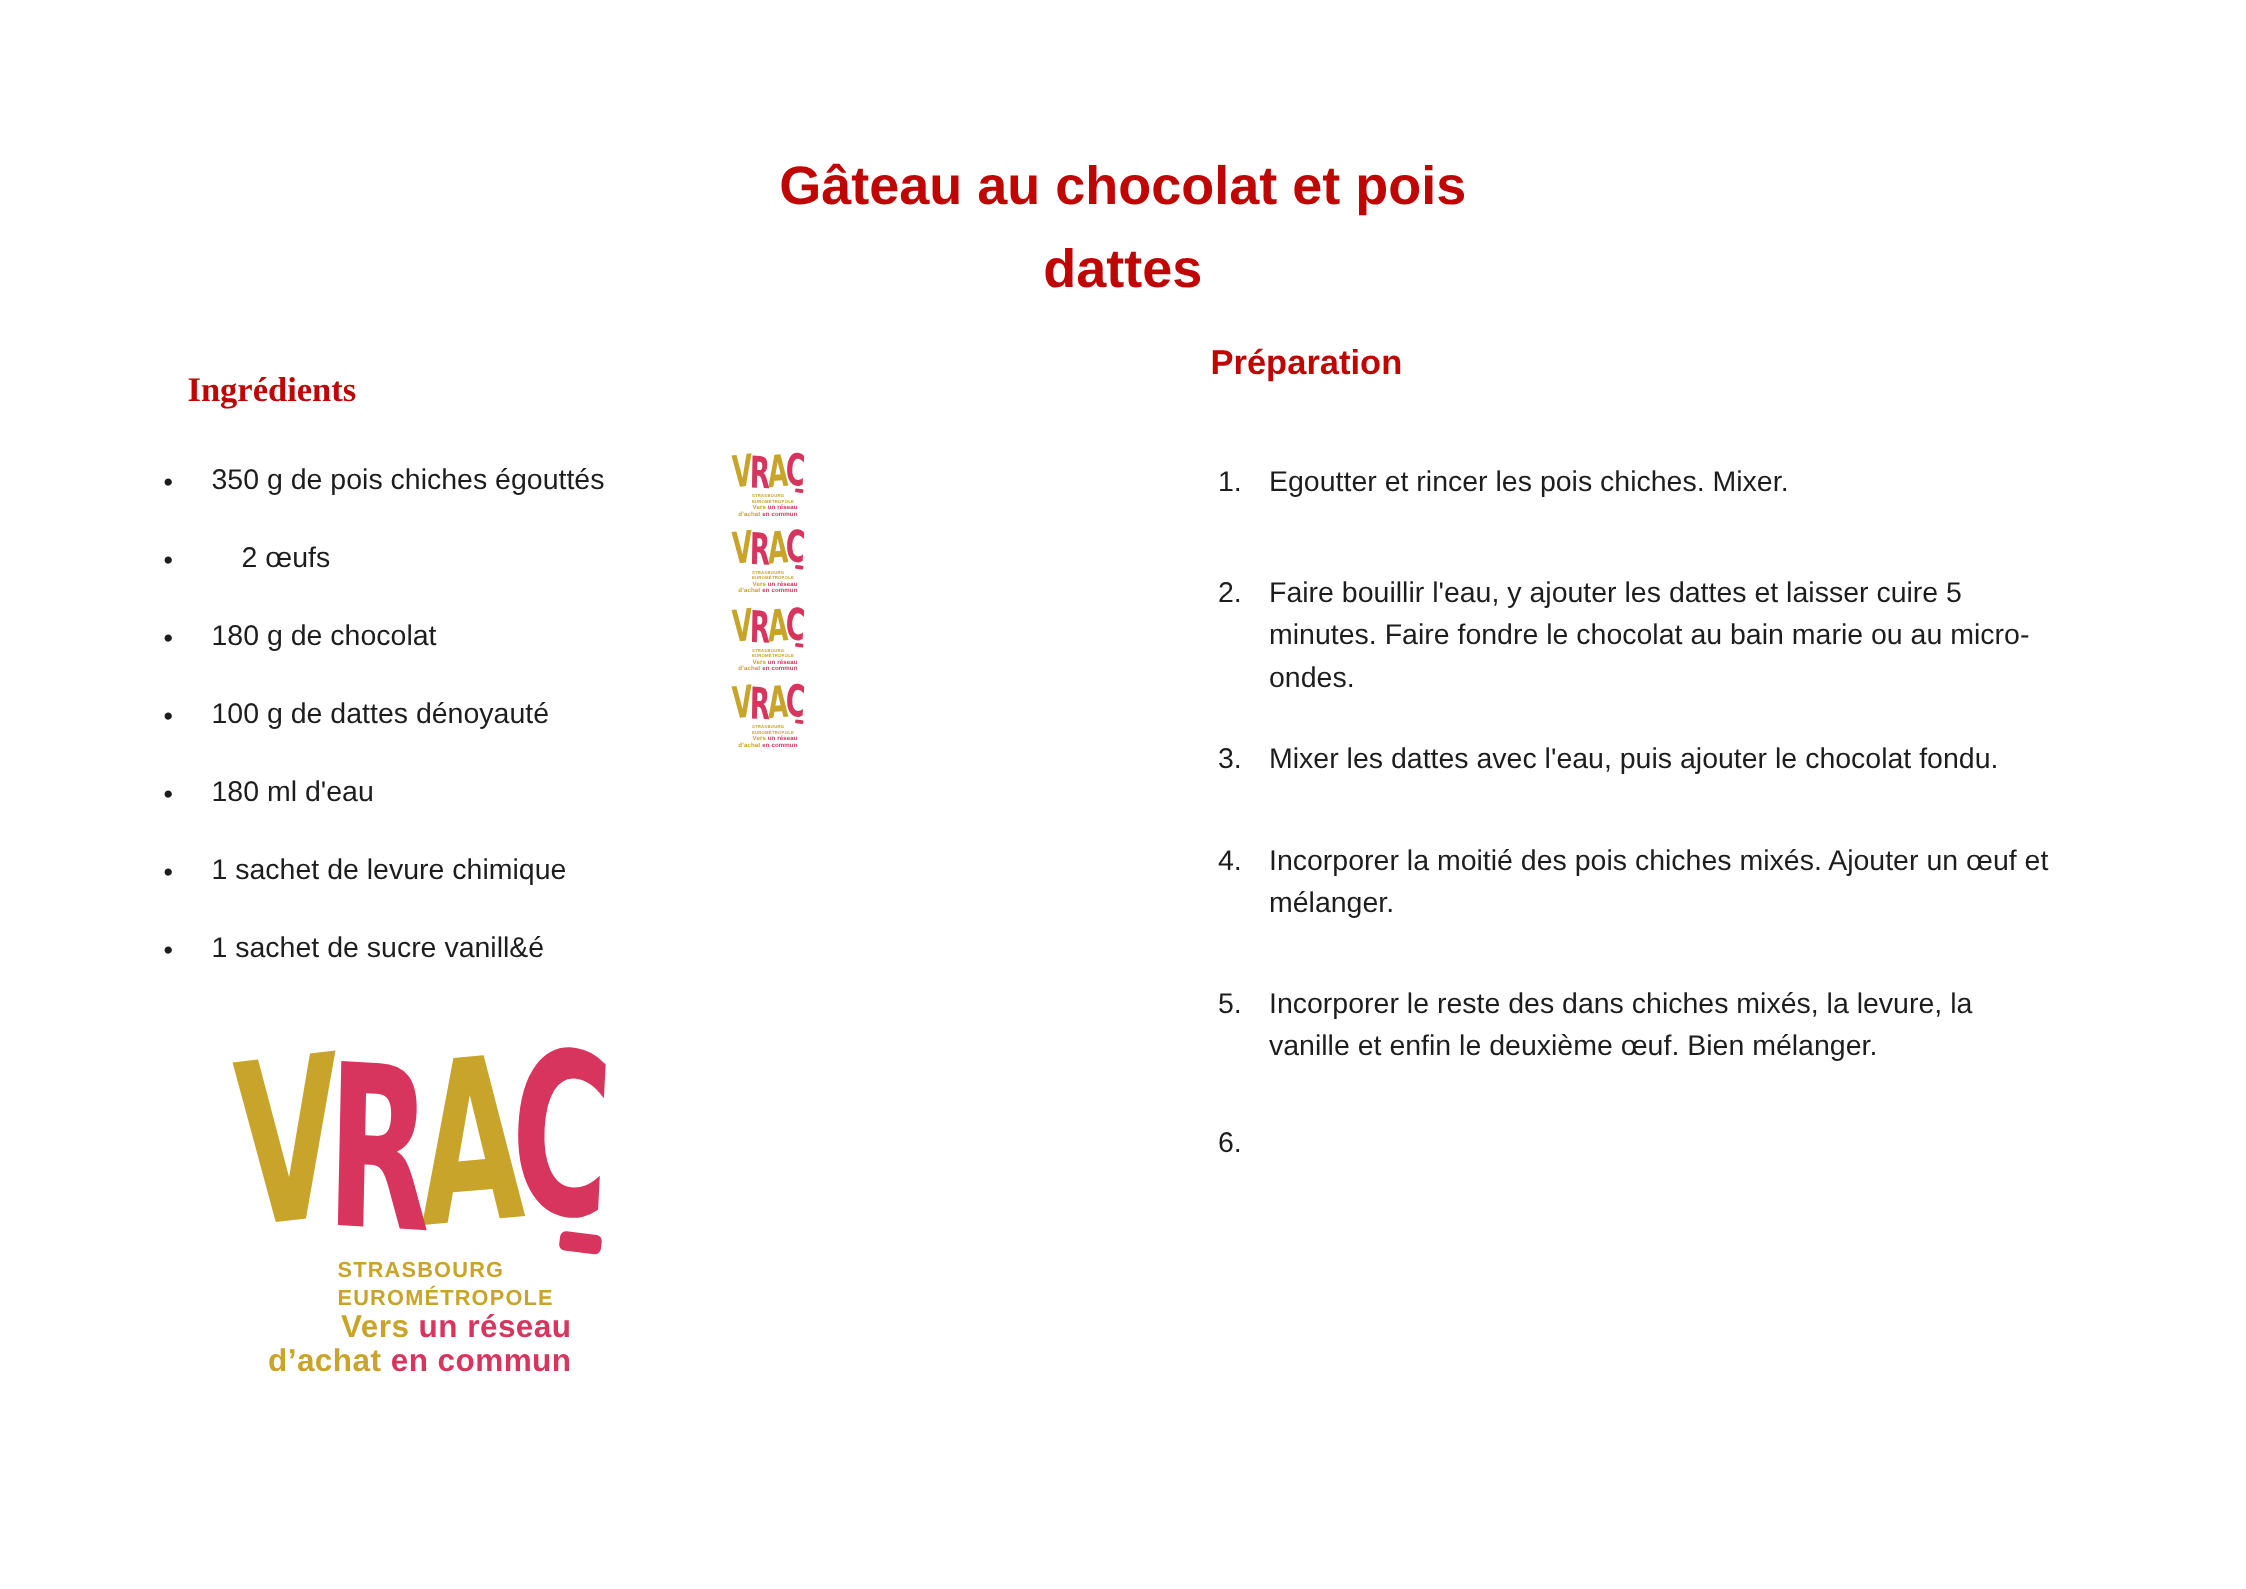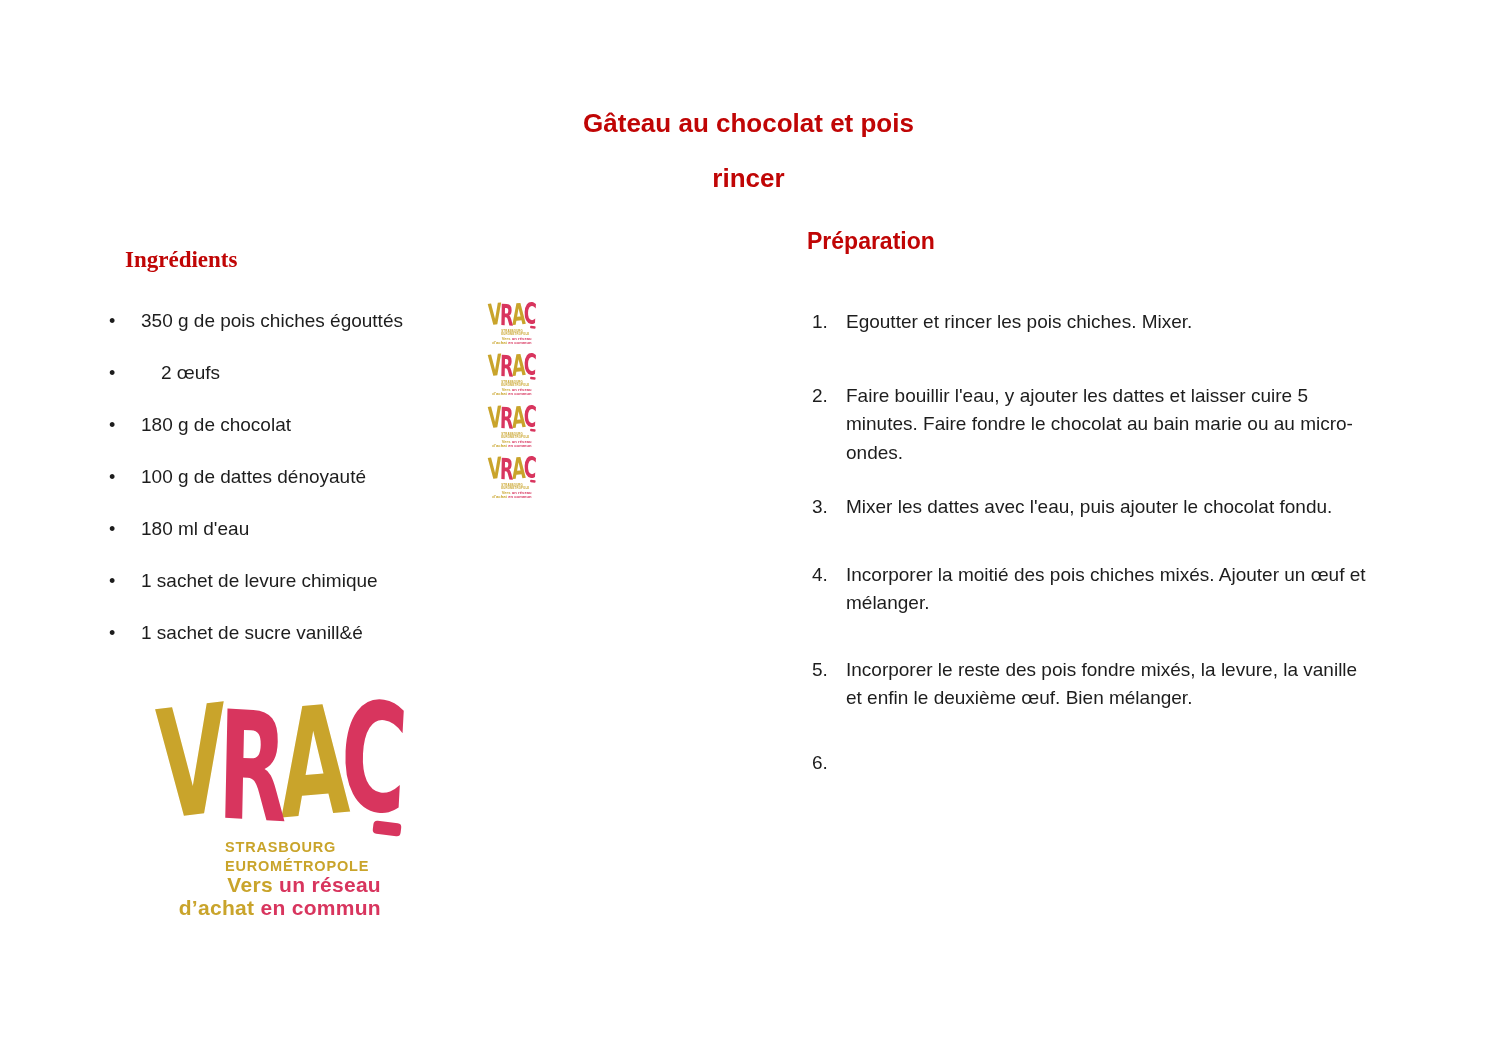--- a/index.html
+++ b/index.html
@@ -5,21 +5,21 @@
   html,body { margin:0; padding:0; background:#ffffff; }
   .page {
     position:relative; width:1497px; height:1059px; background:#ffffff;
     font-family:"Liberation Sans", sans-serif; color:#1d1d1d; overflow:hidden;
   }
 
   
   .title {
     position:absolute; top:96px; left:0; width:100%;
     text-align:center; color:#c00505; font-weight:bold;
-    font-size:26px; line-height:55px; letter-spacing:0px;
+    font-size:36px; line-height:55px; letter-spacing:0px;
   }
 
   
   .sec-heading {
     position:absolute; margin:0; color:#c00505; font-weight:bold; font-size:23px;
   }
   .ingredients-heading { left:125px; top:247px;font-family:Liberation Serif, serif; }
   .preparation-heading { left:807px; top:228px; }
 
   
@@ -93,21 +93,21 @@
   .gold { color:#c9a42b; }
   .pink { color:#d8355e; }
 </style>
 </head>
 <body>
 
 <div class="page">
 
   <header class="title">
     <div>Gâteau au chocolat et pois</div>
-    <div>rincer</div>
+    <div>dattes</div>
   </header>
 
   <h2 class="sec-heading ingredients-heading">Ingrédients</h2>
 
   <ul class="ing-list">
     <li><span class="bullet">•</span><span class="ing-text">350 g de pois chiches égouttés</span></li>
     <li><span class="bullet">•</span><span class="ing-text">2 œufs</span></li>
     <li><span class="bullet">•</span><span class="ing-text">180 g de chocolat</span></li>
     <li><span class="bullet">•</span><span class="ing-text">100 g de dattes dénoyauté</span></li>
     <li><span class="bullet">•</span><span class="ing-text">180 ml d'eau</span></li>
@@ -115,21 +115,21 @@
     <li><span class="bullet">•</span><span class="ing-text">1 sachet de sucre vanill&amp;é</span></li>
   </ul>
 
   <h2 class="sec-heading preparation-heading">Préparation</h2>
 
   <ol class="steps">
     <li><span class="num">1.</span><span class="step-text">Egoutter et rincer les pois chiches. Mixer.</span></li>
     <li><span class="num">2.</span><span class="step-text">Faire bouillir l'eau, y ajouter les dattes et laisser cuire 5 minutes. Faire fondre le chocolat au bain marie ou au micro-ondes.</span></li>
     <li><span class="num">3.</span><span class="step-text">Mixer les dattes avec l'eau, puis ajouter le chocolat fondu.</span></li>
     <li><span class="num">4.</span><span class="step-text">Incorporer la moitié des pois chiches mixés. Ajouter un œuf et mélanger.</span></li>
-    <li><span class="num">5.</span><span class="step-text">Incorporer le reste des pois fondre mixés, la levure, la vanille et enfin le deuxième œuf. Bien mélanger.</span></li>
+    <li><span class="num">5.</span><span class="step-text">Incorporer le reste des dans chiches mixés, la levure, la vanille et enfin le deuxième œuf. Bien mélanger.</span></li>
     <li><span class="num">6.</span></li>
   </ol>
 
   <div class="vrac-slot slot-big">
   <div class="vrac-logo">
     <div class="vrac-word">
       <span class="l lv gold-l">V</span>
           <span class="l lr pink-l">R</span>
           <span class="l la gold-l">A</span>
           <span class="l lc pink-l">C</span>

